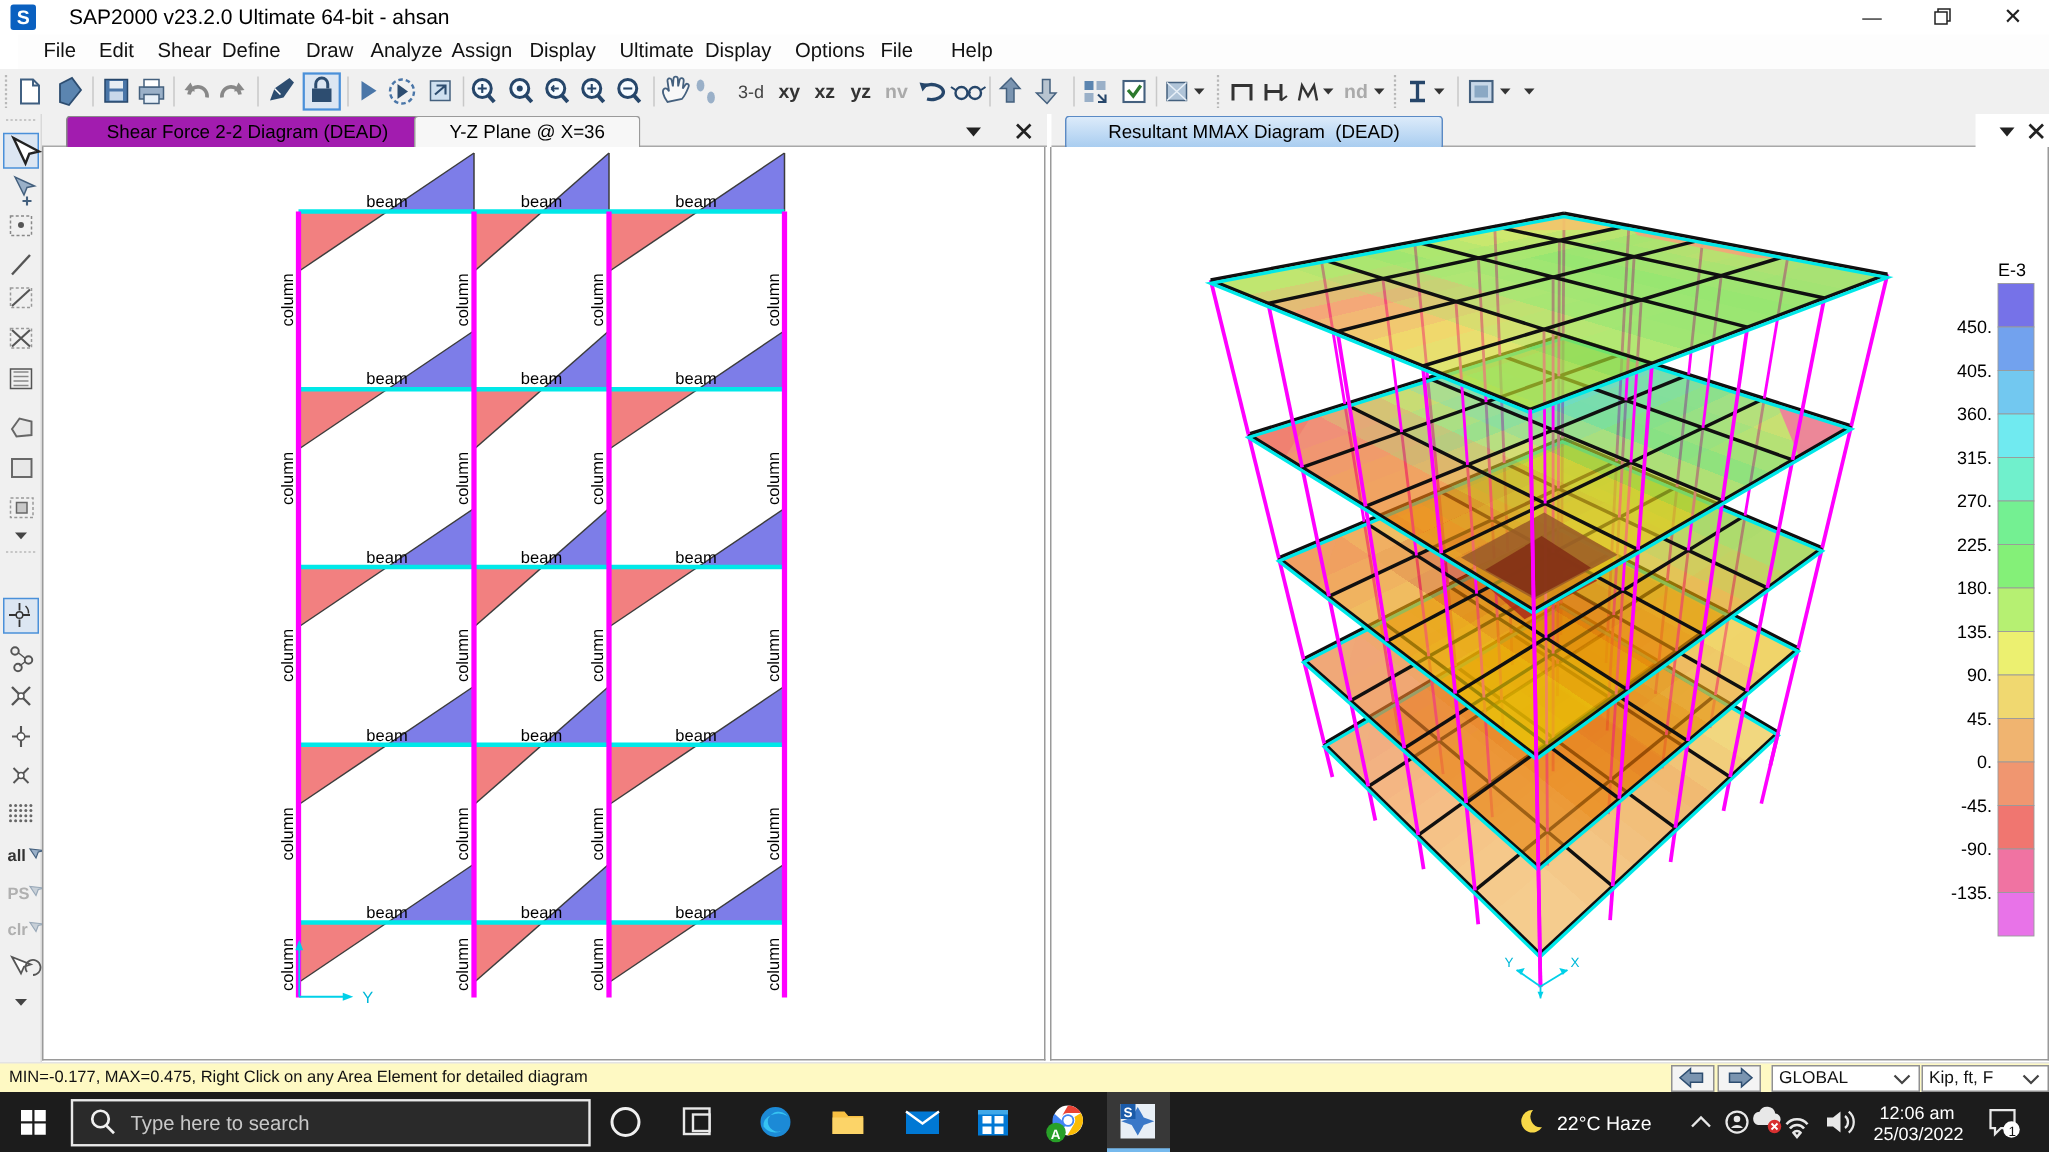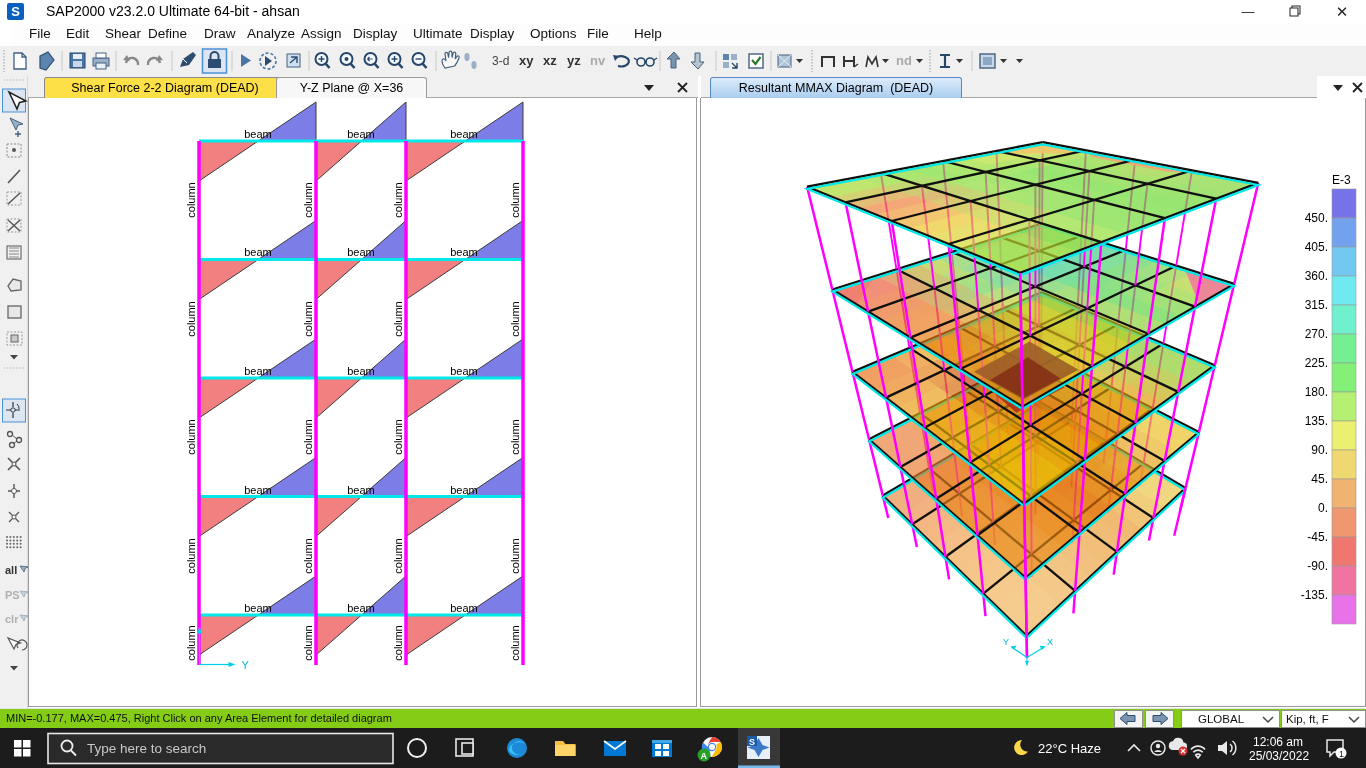--- a/index.html
+++ b/index.html
@@ -10,21 +10,21 @@
 .winbtn { position:absolute; top:0; width:30px; height:23px; color:#222; font-size:13px; text-align:center; line-height:23px; }
 #menubar { position:absolute; left:12px; top:23px; width:1366px; height:23px; background:#fdfdfd; font-size:13.5px; color:#111; }
 .mi { position:absolute; top:3px; }
 #toolbar { position:absolute; left:0; top:46px; width:1222px; height:30px; background:#f0f0f0; border-bottom:1px solid #e2e2e2; }
 #dock { position:absolute; left:0; top:76px; width:28px; height:632px; background:#f0f0f0; border-right:1px solid #d9d9d9; }
 #tabbarL { position:absolute; left:28px; top:76px; width:670px; height:22px; background:#f0f0f0; border-bottom:1px solid #a8a8a8; }
 #tabbarR { position:absolute; left:701px; top:76px; width:616px; height:22px; background:#f0f0f0; border-bottom:1px solid #a8a8a8; }
 .tab { position:absolute; top:1px; height:21px; font-size:12.5px; text-align:center; line-height:20px; border:1px solid #9a9a9a; border-bottom:none; border-radius:3px 3px 0 0; }
 #paneL { position:absolute; left:28px; top:98px; width:669px; height:609px; background:#fff; border:1px solid #9a9a9a; border-top:none; }
 #paneR { position:absolute; left:700px; top:98px; width:666px; height:609px; background:#fff; border:1px solid #9a9a9a; border-top:none; }
-#statusbar { position:absolute; left:0; top:708px; width:1366px; height:20px; background:#84cc16; border-top:1px solid #e3e3e3; font-size:11px; color:#111; }
+#statusbar { position:absolute; left:0; top:708px; width:1366px; height:20px; background:#fef9c3; border-top:1px solid #e3e3e3; font-size:11px; color:#111; }
 #taskbar { position:absolute; left:0; top:728px; width:1366px; height:40px; background:#1c1c1c; }
 svg text { font-family:"Liberation Sans", sans-serif; }
 </style></head>
 <body>
 <div id="titlebar">
 <div id="title-logo">S</div>
 <div id="title-text">SAP2000 v23.2.0 Ultimate 64-bit - ahsan</div>
 <div class="winbtn" style="left:1233px;">―</div>
 <div class="winbtn" style="left:1280px;"><svg width="12" height="12" viewBox="0 0 12 12" style="margin-top:5px">
         <rect x="3" y="1" width="8" height="8" fill="none" stroke="#222"></rect>
@@ -1302,21 +1302,21 @@
 <text x="1328" y="454.0" text-anchor="end">90.</text>
 <text x="1328" y="483.0" text-anchor="end">45.</text>
 <text x="1328" y="512.0" text-anchor="end">0.</text>
 <text x="1328" y="541.0" text-anchor="end">-45.</text>
 <text x="1328" y="570.0" text-anchor="end">-90.</text>
 <text x="1328" y="599.0" text-anchor="end">-135.</text>
 </g>
   </svg>
 
 <div id="tabbarL">
- <div class="tab" style="left:16px; width:242px; background:#fde047; border-color:#8a8a8a;">Shear Force 2-2 Diagram (DEAD)</div>
+ <div class="tab" style="left:16px; width:242px; background:#a21caf; border-color:#8a8a8a;">Shear Force 2-2 Diagram (DEAD)</div>
  <div class="tab" style="left:248px; width:151px; background:#f7f7f7;">Y-Z Plane @ X=36</div>
  <svg class="abs" style="left:612px; top:5px;" width="52" height="14">
       <path d="M4 4 l5 6 5 -6 z" fill="#222"></path>
       <path d="M38 2 l9 9 m0 -9 l-9 9" stroke="#222" stroke-width="1.8"></path>
     </svg>
 </div>
 <div id="tabbarR">
  <div class="tab" style="left:9px; width:252px; background:linear-gradient(#dcebfa,#a9cdf0); border-color:#5a8ac5;">Resultant MMAX Diagram&nbsp;&nbsp;(DEAD)</div>
  <svg class="abs" style="left:628px; top:5px;" width="37" height="14">
       <path d="M4 4 l5 6 5 -6 z" fill="#222"></path>
@@ -1324,21 +1324,21 @@
     </svg>
 </div>
 <div id="statusbar">
 <span style="position:absolute; left:6px; top:3px;">MIN=-0.177, MAX=0.475, Right Click on any Area Element for detailed diagram</span>
 <svg class="abs" style="left:1114px; top:1px;" width="62" height="18">
 <rect x="0.5" y="0.5" width="28" height="17" fill="#f4f4f4" stroke="#909090"></rect>
 <rect x="31.5" y="0.5" width="28" height="17" fill="#f4f4f4" stroke="#909090"></rect>
 <path d="M21 5.5 v6 h-8 v3 l-7 -6 7 -6 v3 z" fill="#7a94b0" stroke="#2d4d70"></path>
 <path d="M39 5.5 v6 h8 v3 l7 -6 -7 -6 v3 z" fill="#7a94b0" stroke="#2d4d70"></path>
 </svg>
-<span class="abs" style="left:1181px; top:1px; width:99px; height:18px; background:#fff; border:1px solid #909090; padding:2px 16px; font-size:11.5px;">GLOBAL</span>
+<span class="abs" style="left:1181px; top:1px; width:99px; height:18px; background:#fff; border:1px solid #909090; padding:2px 4px; font-size:11.5px;">GLOBAL</span>
 <svg class="abs" style="left:1262px; top:7px;" width="12" height="8">
       <path d="M1 1 l5 5 5 -5" fill="none" stroke="#444" stroke-width="1.5"></path>
     </svg>
 <span class="abs" style="left:1281px; top:1px; width:85px; height:18px; background:#fff; border:1px solid #909090; padding:2px 4px; font-size:11.5px;">Kip, ft, F</span>
 <svg class="abs" style="left:1348px; top:7px;" width="12" height="8">
       <path d="M1 1 l5 5 5 -5" fill="none" stroke="#444" stroke-width="1.5"></path>
     </svg>
 </div>
 <div id="taskbar"><svg width="1366" height="40">
       <rect x="0" y="0" width="1366" height="40" fill="#1c1c1c"></rect>

